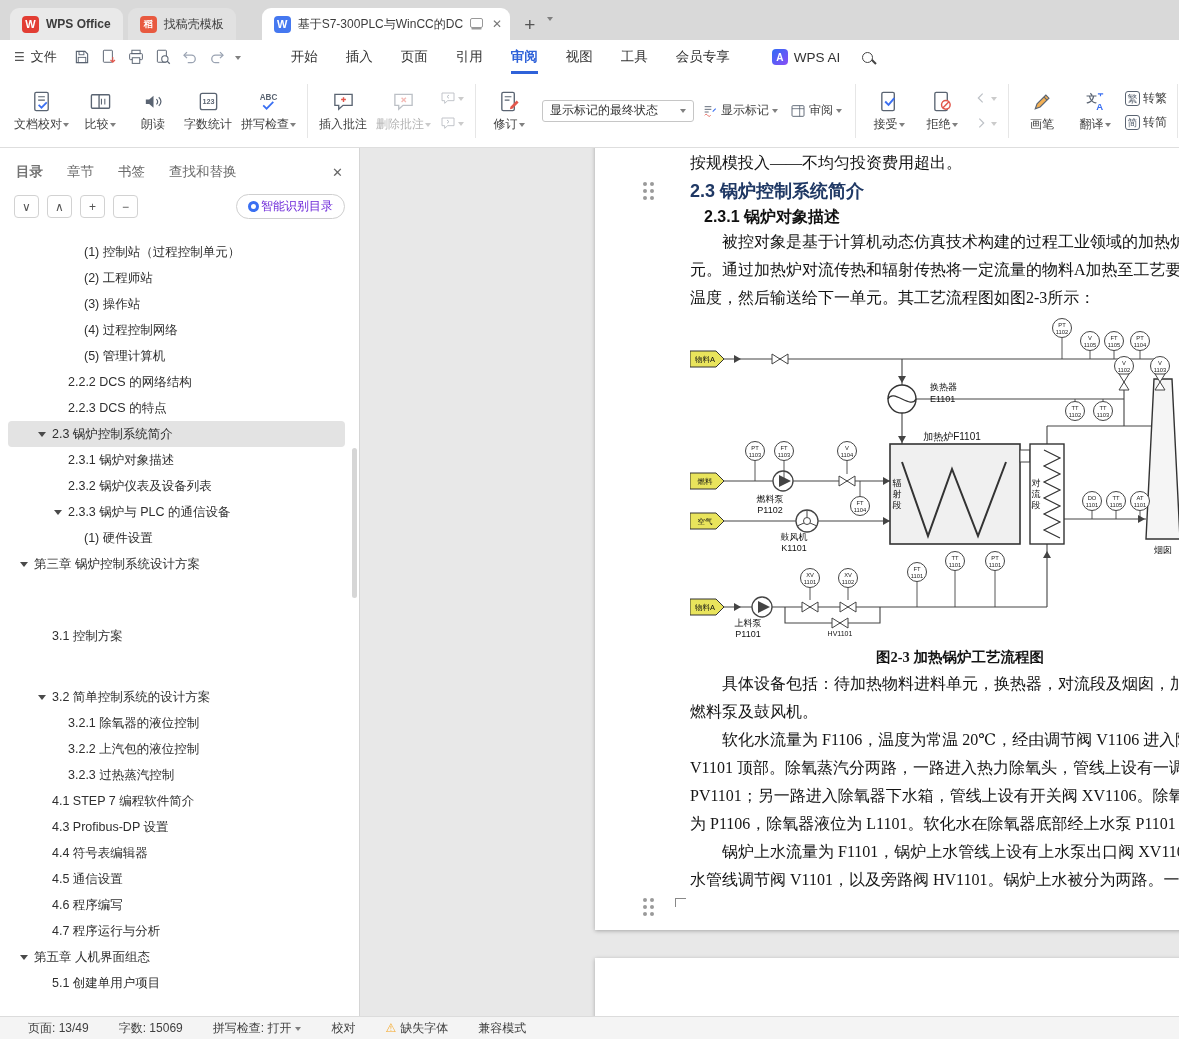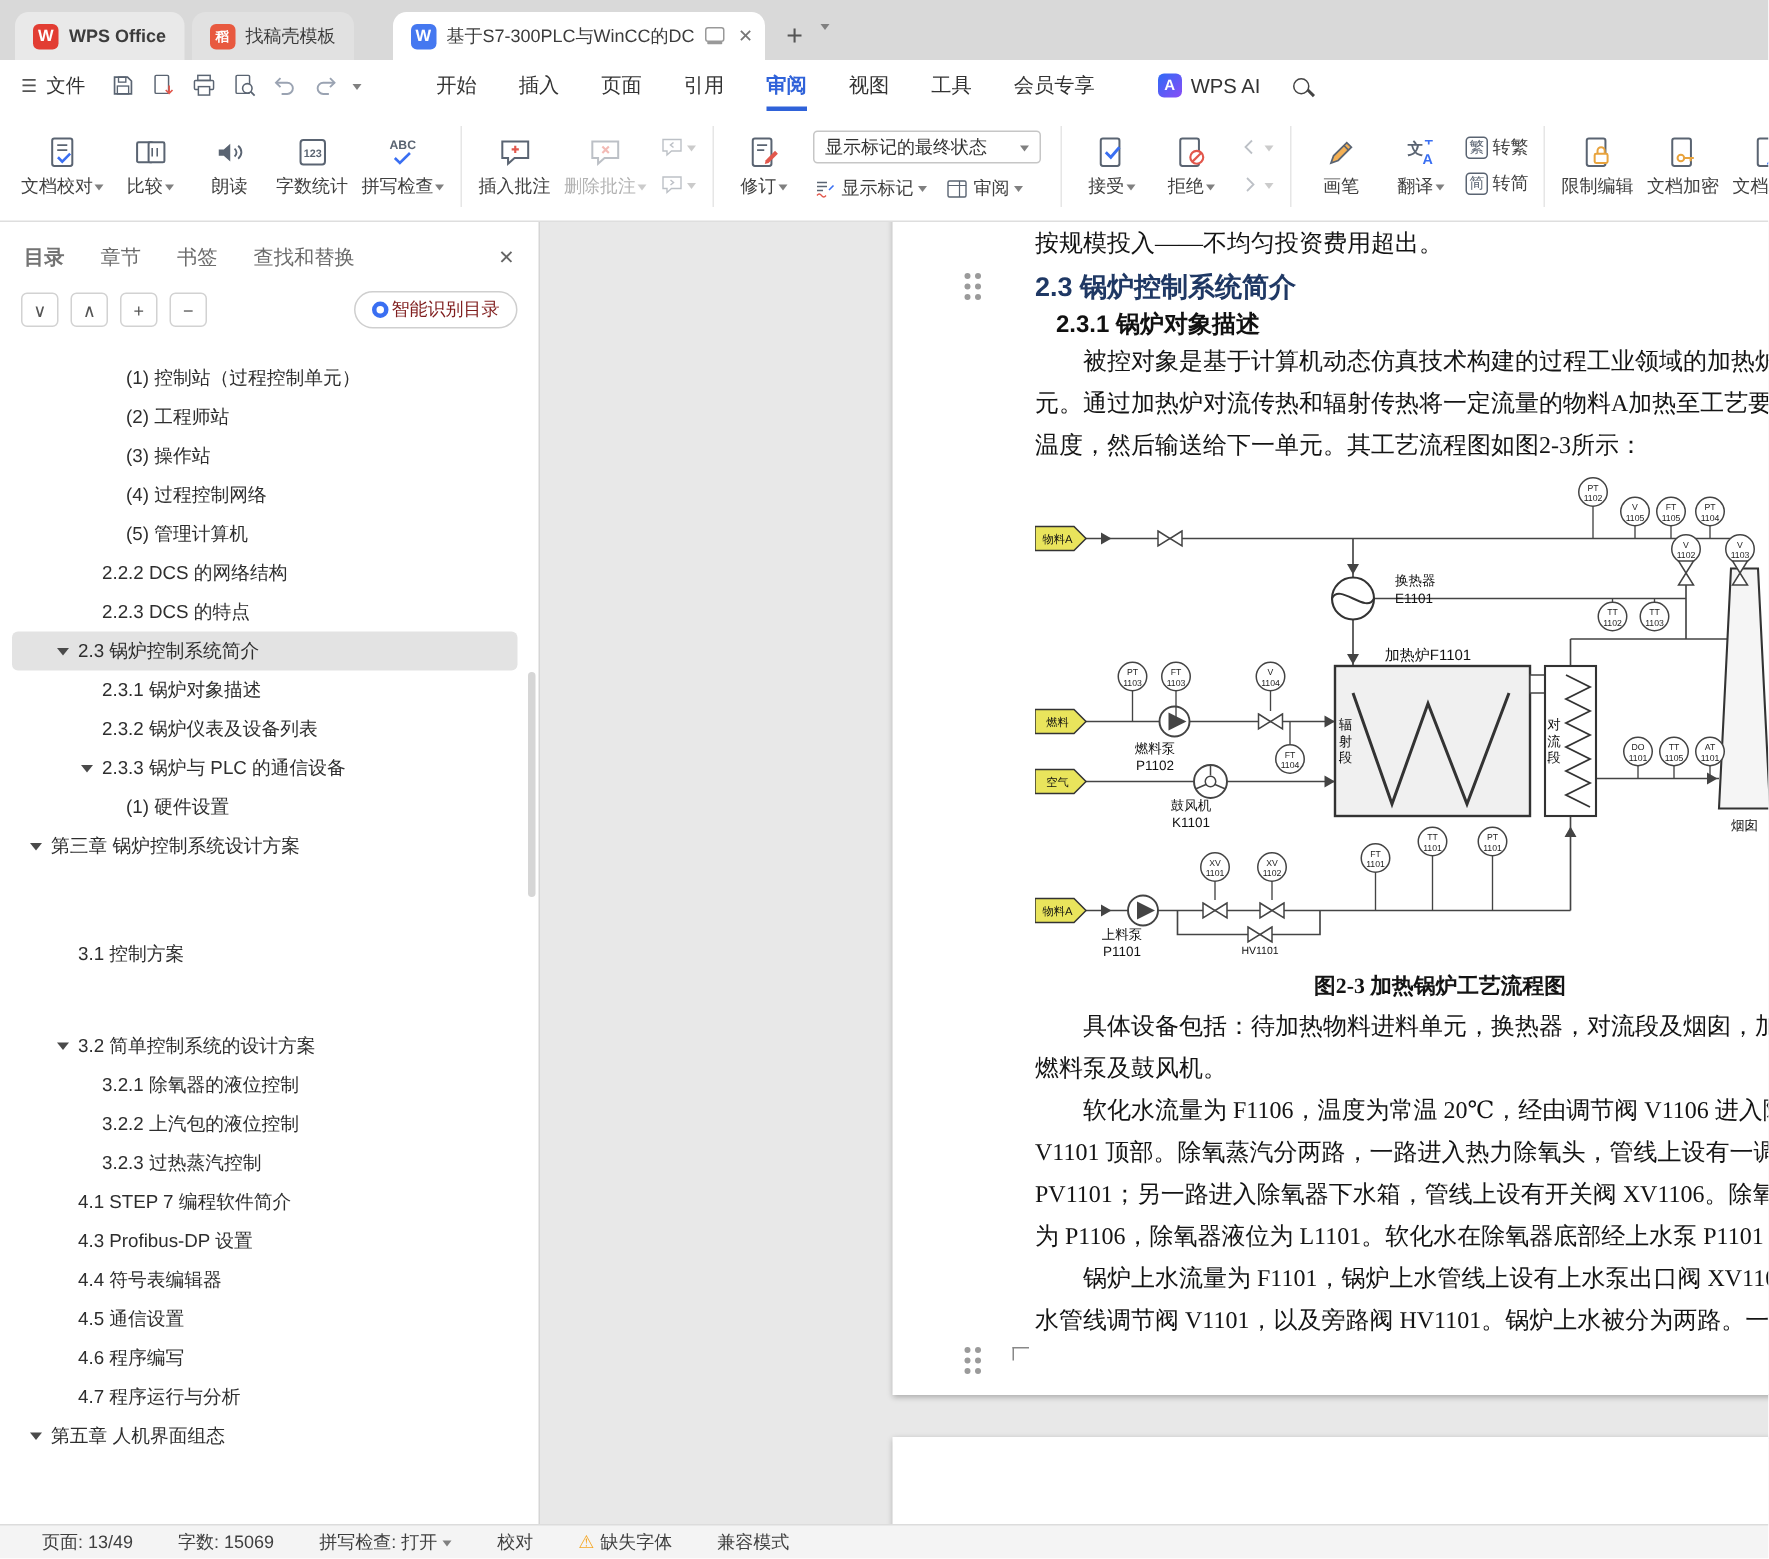--- a/index.html
+++ b/index.html
@@ -47,42 +47,42 @@
 .rgroup{display:flex;align-items:center;gap:3px;padding:0 5px;flex:none}
 .rsep{width:1px;height:54px;background:#e6e6e6;flex:none}
 .rbtn{display:flex;flex-direction:column;align-items:center;gap:4px;min-width:50px;padding:4px 3px;
   font-size:12px;color:#404040;border-radius:4px}
 .ric{width:23px;height:23px}
 .rlabel{display:flex;align-items:center;gap:1px;line-height:14px}
 .disabled{opacity:.4}
 .smallcol{display:flex;flex-direction:column;gap:9px;padding:0 3px}
 .minibtn{display:flex;align-items:center;gap:2px}
 .mic{width:16px;height:16px;display:inline-block;flex:none}
-.combostack{display:flex;flex-direction:column;gap:8px;padding:0 5px}
+.combostack{display:flex;flex-direction:row;gap:8px;padding:0 5px}
 .combo{width:152px;height:22px;border:1px solid #c6c6c6;border-radius:3px;display:flex;align-items:center;
   justify-content:space-between;padding:0 7px;font-size:12px;color:#333;background:#fff}
 .smallrow{display:flex;align-items:center;gap:12px}
 .smallbtn{display:flex;align-items:center;gap:3px;font-size:12px;color:#404040}
 .charicon{width:15px;height:15px;border:1.1px solid #5a6472;border-radius:3px;font-size:10px;line-height:14px;
   text-align:center;color:#5a6472;flex:none}
 .stack2{display:flex;flex-direction:column;gap:7px;padding:0 2px}
 
 
 .main{flex:1;display:flex;min-height:0}
 .sidebar{width:360px;flex:none;background:#fff;border-right:1px solid #d5d5d5;display:flex;
   flex-direction:column;position:relative}
 .side-head{display:flex;align-items:center;padding:15px 16px 9px}
 .side-tabs{display:flex;gap:24px;font-size:13.5px;color:#6b6b6b}
 .side-tab.active{color:#737373;font-weight:bold}
 .side-x{margin-left:auto;color:#666;font-size:13px}
 .side-controls{display:flex;align-items:center;gap:8px;padding:4px 14px 8px}
 .ctrl-btn{width:25px;height:23px;border:1px solid #d2d2d2;border-radius:4px;font-size:12px;color:#555;
   display:flex;align-items:center;justify-content:center;background:#fff}
 .smart-pill{margin-left:auto;height:25px;border:1px solid #cfcfcf;border-radius:13px;display:flex;
-  align-items:center;gap:2px;padding:0 11px;font-size:12px;color:#7f1d1d;background:#fff}
+  align-items:center;gap:2px;padding:0 11px;font-size:12px;color:#6d28d9;background:#fff}
 .pill-ic{width:11px;height:11px;border:3px solid #3a6ff2;border-radius:50%}
 .toc{flex:1;overflow:hidden;padding:12px 8px 0 0;font-size:12.5px;color:#2e2e2e}
 .toc-item{position:relative;height:26px;line-height:26px;margin:0 6px 0 8px;border-radius:4px;
   white-space:nowrap;overflow:hidden}
 .toc-item.selected{background:#e3e3e3}
 .toc-caret{position:absolute;top:11px;width:0;height:0;border:4px solid transparent;border-top:5px solid #4a4a4a}
 .side-scroll{position:absolute;right:2px;top:300px;width:5px;height:150px;background:#d6d6d6;border-radius:3px}
 
 
 .docarea{flex:1;position:relative;background:#e8e8e8;overflow:hidden;min-width:0}
@@ -464,20 +464,21 @@
           <div class="toc-item" style="padding-left: 60px;"><span>3.2.1 除氧器的液位控制</span></div>
           <div class="toc-item" style="padding-left: 60px;"><span>3.2.2 上汽包的液位控制</span></div>
           <div class="toc-item" style="padding-left: 60px;"><span>3.2.3 过热蒸汽控制</span></div>
           <div class="toc-item" style="padding-left: 44px;"><span>4.1 STEP 7 编程软件简介</span></div>
           <div class="toc-item" style="padding-left: 44px;"><span>4.3 Profibus-DP 设置</span></div>
           <div class="toc-item" style="padding-left: 44px;"><span>4.4 符号表编辑器</span></div>
           <div class="toc-item" style="padding-left: 44px;"><span>4.5 通信设置</span></div>
           <div class="toc-item" style="padding-left: 44px;"><span>4.6 程序编写</span></div>
           <div class="toc-item" style="padding-left: 44px;"><span>4.7 程序运行与分析</span></div>
           <div class="toc-item" style="padding-left: 26px;"><span class="toc-caret" style="left: 12px;"></span><span>第五章 人机界面组态</span></div>
+          <div class="toc-item" style="padding-left: 44px;"><span>5.1 创建单用户项目</span></div>
         </div>
       <div class="side-scroll"></div>
     </aside>
 
     <section class="docarea">
       <div class="page page1">
         <div class="prev-line">按规模投入——不均匀投资费用超出。</div>
         <div class="h2">2.3 锅炉控制系统简介</div>
         <div class="h3">2.3.1 锅炉对象描述</div>
         <div>

